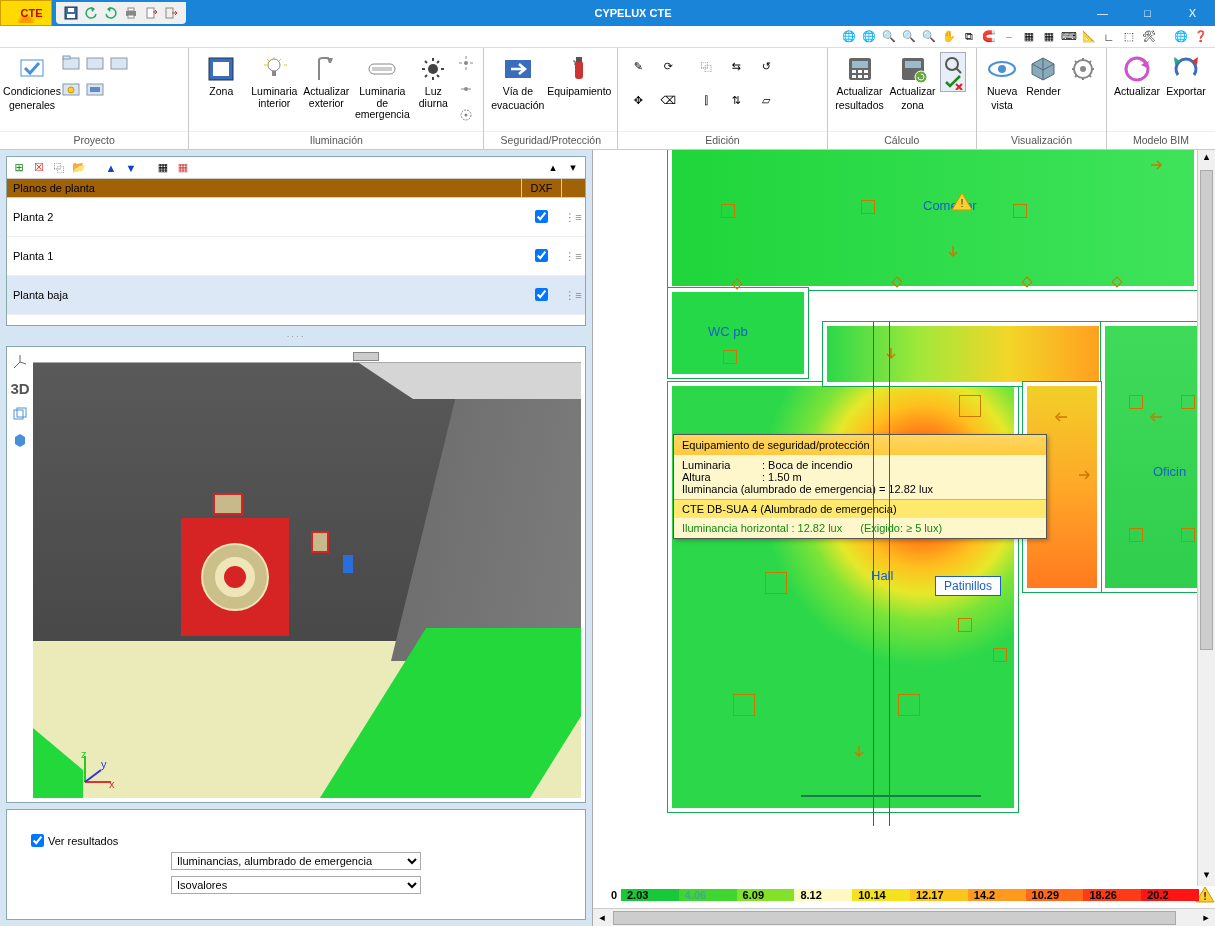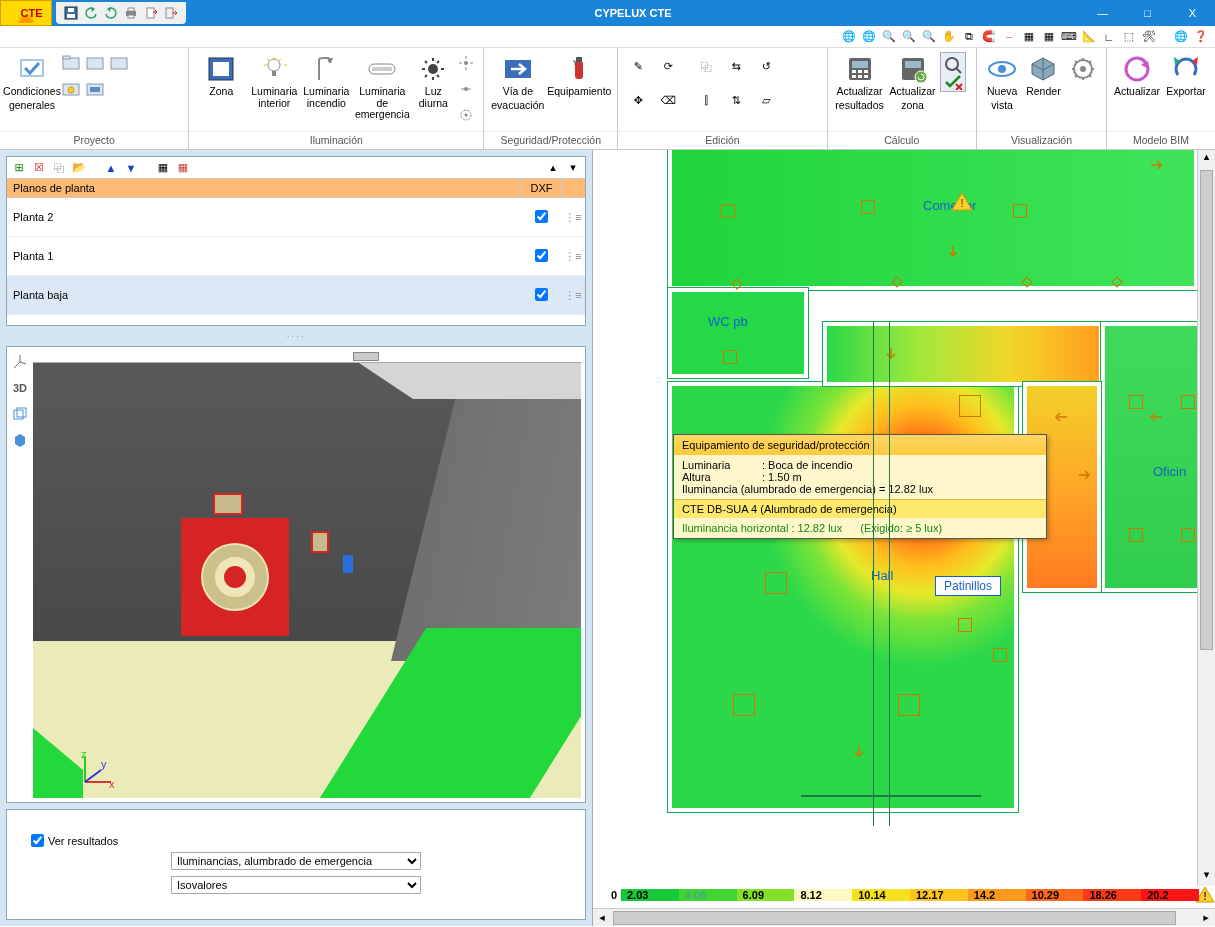--- a/index.html
+++ b/index.html
@@ -26,21 +26,21 @@
 .big-btn span { font-size: 10.5px; }
 .col3 { display:flex; flex-direction:column; gap:4px; }
 .sm-btn { width: 22px; height: 22px; display: grid; place-items: center; cursor: pointer; border:1px solid transparent; }
 
 .workspace { display: flex; height: 776px; }
 .left-pane { width: 592px; background: #d6e5f3; padding: 6px; display: flex; flex-direction: column; gap: 6px; }
 .panel { background: #fff; border: 1px solid #8aa; }
 .tb-small { height: 22px; border-bottom:1px solid #ccc; display:flex; align-items:center; padding:0 4px; gap:4px; }
 .tb-small .sp { flex:1; }
 .tb-small .ib { width:16px; height:16px; display:grid; place-items:center; cursor:pointer; }
-.plans-head { display:flex; background:#fdba74; border-bottom:1px solid #ccc; font-size:11px; }
+.plans-head { display:flex; background:#a16207; border-bottom:1px solid #ccc; font-size:11px; }
 .plans-head div:first-child { flex:1; padding:3px 6px; }
 .plans-head div:nth-child(2){ width:40px; text-align:center; padding:3px 0; border-left:1px solid #ccc;}
 .plans-head div:nth-child(3){ width:24px; border-left:1px solid #ccc;}
 .plan-row { display:flex; border-bottom:1px solid #eee; align-items:center; }
 .plan-row.sel { background:#dce8f5; }
 .plan-row div:first-child { flex:1; padding:13px 6px; }
 .plan-row div:nth-child(2){ width:40px; text-align:center; }
 .plan-row div:nth-child(3){ width:24px; text-align:center; color:#888; cursor:pointer; }
 .splitter { height:8px; background:#d6e5f3; text-align:center; color:#888; font-size:8px; cursor:ns-resize; letter-spacing:2px; }
 
@@ -227,21 +227,21 @@
           </div>
         <span>Luminaria interior</span>
       </div>
       <div class="big-btn" style="width:50px">
         <div class="ic">
             <svg width="26" height="26">
               <path d="M6 24 V4 Q6 2 10 2 H16" stroke="#888" fill="none" stroke-width="2"></path>
               <path d="M14 2 h6 l-2 5 h-2 z" fill="#888"></path>
             </svg>
           </div>
-        <span>Luminaria incendio</span>
+        <span>Actualizar exterior</span>
       </div>
       <div class="big-btn" style="width:58px">
         <div class="ic">
             <svg width="30" height="18">
               <rect x="2" y="4" width="26" height="10" rx="5" fill="#fff" stroke="#888"></rect>
               <rect x="5" y="7" width="20" height="4" fill="#ccc"></rect>
             </svg>
           </div>
         <span>Luminaria de emergencia</span>
       </div>
@@ -479,21 +479,21 @@
 
     <div class="splitter">····</div>
 
     <div class="panel view3d">
       <div class="sidebar">
         <div class="sm-btn">
             <svg width="16" height="16">
               <path d="M2 14 L8 8 M8 8 L14 10 M8 8 V1" stroke="#666"></path>
             </svg>
           </div>
-        <div class="sm-btn" style="font-size:11px;font-weight:bold;color:#555">3D</div>
+        <div class="sm-btn" style="font-size:15px;font-weight:bold;color:#555">3D</div>
         <div class="sm-btn">
             <svg width="16" height="16">
               <rect x="2" y="4" width="9" height="9" fill="none" stroke="#4a90d9"></rect>
               <rect x="5" y="2" width="9" height="9" fill="none" stroke="#4a90d9"></rect>
             </svg>
           </div>
         <div class="sm-btn">
             <svg width="16" height="16">
               <path d="M3 5 L8 2 L13 5 V12 L8 15 L3 12 Z" fill="#4a90d9"></path>
             </svg>
@@ -552,21 +552,21 @@
 
       <div class="room" style="left:75px;top:0;width:530px;height:140px;background:linear-gradient(90deg,#1fd53b,#3fe35a);border-top:none"></div>
       <div style="position:absolute;left:125px;top:-10px;width:470px;height:158px;border-top:2px solid #1a5;transform:rotate(-12deg);transform-origin:left top"></div>
       <div class="roomlabel" style="left:330px;top:48px">Comedor</div>
       <svg style="position:absolute;left:358px;top:42px" width="22" height="20">
           <path d="M11 1 L21 18 H1 Z" fill="#ffcf2e" stroke="#c90"></path>
           <text x="11" y="15" text-anchor="middle" font-size="12" fill="#333">!</text>
         </svg>
 
       <div class="room" style="left:75px;top:138px;width:140px;height:90px;background:#24d848"></div>
-      <div class="roomlabel" style="left:115px;top:164px">WC pb</div>
+      <div class="roomlabel" style="left:115px;top:174px">WC pb</div>
 
       <div style="position:absolute;left:75px;top:232px;width:350px;height:430px;background:
         radial-gradient(160px 180px at 250px 100px, #ff2a1c 0%, #ff6a15 25%, #ffbf1e 45%, #e6e82a 60%, #7de437 75%, #2cd84a 100%),
         radial-gradient(180px 220px at 230px 300px, #ff3a15 0%, #ff9a1a 30%, #f5d728 55%, #8ae236 78%, #2fd34c 100%);
         border:4px solid #fff;outline:1px solid #1a5"></div>
       <div class="roomlabel" style="left:278px;top:418px">Hall</div>
 
       <div style="position:absolute;left:230px;top:172px;width:280px;height:64px;background:linear-gradient(90deg,#2cd84a,#9fe83a,#f2d628,#ffa020);border:4px solid #fff;outline:1px solid #1a5"></div>
       <div class="room" style="left:508px;top:172px;width:110px;height:270px;background:linear-gradient(#40da5a,#2fce4c)"></div>
       <div class="roomlabel" style="left:560px;top:314px">Oficin</div>

